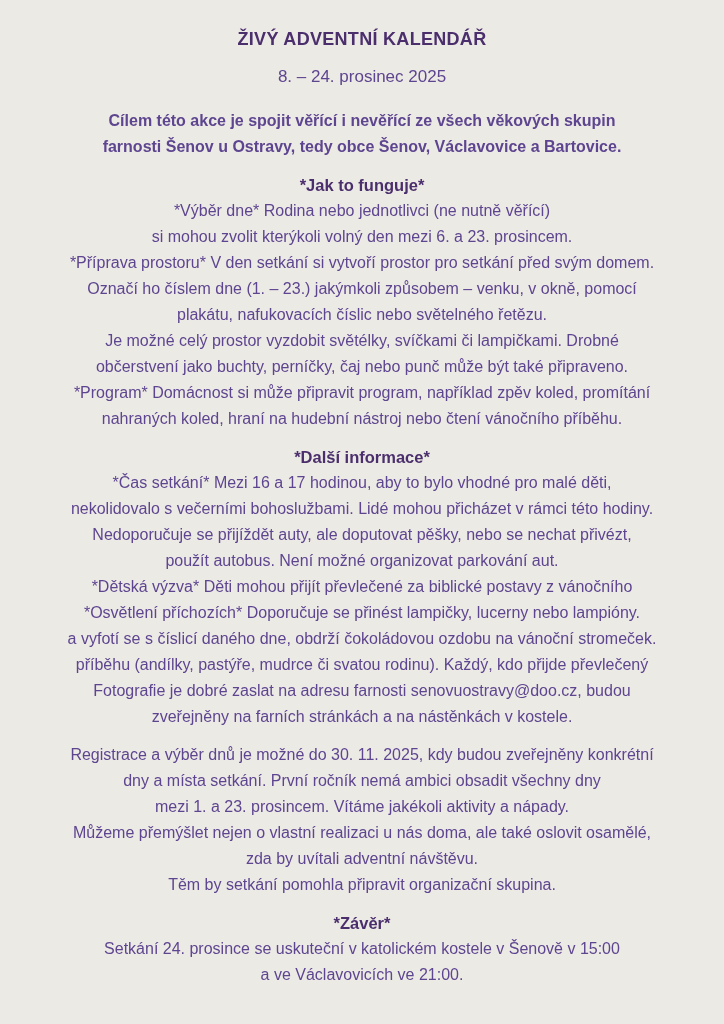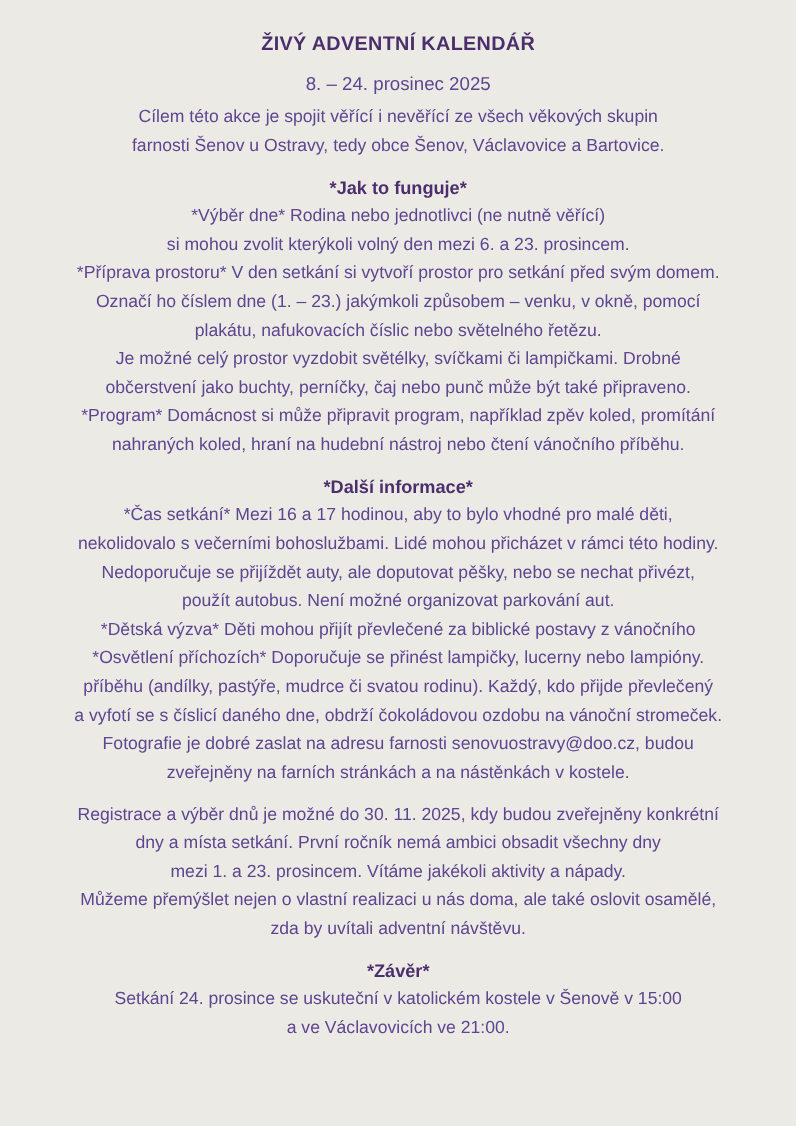--- a/index.html
+++ b/index.html
@@ -27,21 +27,21 @@
     line-height:26px;
     font-weight:700;
     letter-spacing:.3px;
     color:var(--heading);
   }
   .subtitle{
     font-size:17px;
     line-height:26px;
     color:var(--body-text);
   }
-  .intro{margin-top:4px;}
+  .intro{margin-top:18px;font-weight:bold;}
   .line{
     font-size:16px;
     line-height:26px;
     white-space:nowrap;
   }
   section{margin-top:12px;}
   h2{
     margin:0;
     font-size:16.5px;
     line-height:26px;
@@ -73,31 +73,32 @@
         <div class="line">nahraných koled, hraní na hudební nástroj nebo čtení vánočního příběhu.</div>
       </section>
       <section>
         <h2>*Další informace*</h2>
         <div class="line">*Čas setkání* Mezi 16 a 17 hodinou, aby to bylo vhodné pro malé děti,</div>
         <div class="line">nekolidovalo s večerními bohoslužbami. Lidé mohou přicházet v rámci této hodiny.</div>
         <div class="line">Nedoporučuje se přijíždět auty, ale doputovat pěšky, nebo se nechat přivézt,</div>
         <div class="line">použít autobus. Není možné organizovat parkování aut.</div>
         <div class="line">*Dětská výzva* Děti mohou přijít převlečené za biblické postavy z vánočního</div>
         <div class="line">*Osvětlení příchozích* Doporučuje se přinést lampičky, lucerny nebo lampióny.</div>
+        <div class="line">a vyfotí se s číslicí daného dne, obdrží čokoládovou ozdobu na vánoční stromeček.</div>
         <div class="line">příběhu (andílky, pastýře, mudrce či svatou rodinu). Každý, kdo přijde převlečený</div>
-        <div class="line">a vyfotí se s číslicí daného dne, obdrží čokoládovou ozdobu na vánoční stromeček.</div>
         <div class="line">Fotografie je dobré zaslat na adresu farnosti senovuostravy@doo.cz, budou</div>
         <div class="line">zveřejněny na farních stránkách a na nástěnkách v kostele.</div>
       </section>
       <section>
         <div class="line">Registrace a výběr dnů je možné do 30. 11. 2025, kdy budou zveřejněny konkrétní</div>
         <div class="line">dny a místa setkání. První ročník nemá ambici obsadit všechny dny</div>
         <div class="line">mezi 1. a 23. prosincem. Vítáme jakékoli aktivity a nápady.</div>
         <div class="line">Můžeme přemýšlet nejen o vlastní realizaci u nás doma, ale také oslovit osamělé,</div>
         <div class="line">zda by uvítali adventní návštěvu.</div>
+        <div class="line">Těm by setkání pomohla připravit organizační skupina.</div>
       </section>
       <section>
         <h2>*Závěr*</h2>
         <div class="line">Setkání 24. prosince se uskuteční v katolickém kostele v Šenově v 15:00</div>
         <div class="line">a ve Václavovicích ve 21:00.</div>
       </section>
     </div>
 </div>
 
 </body></html>

